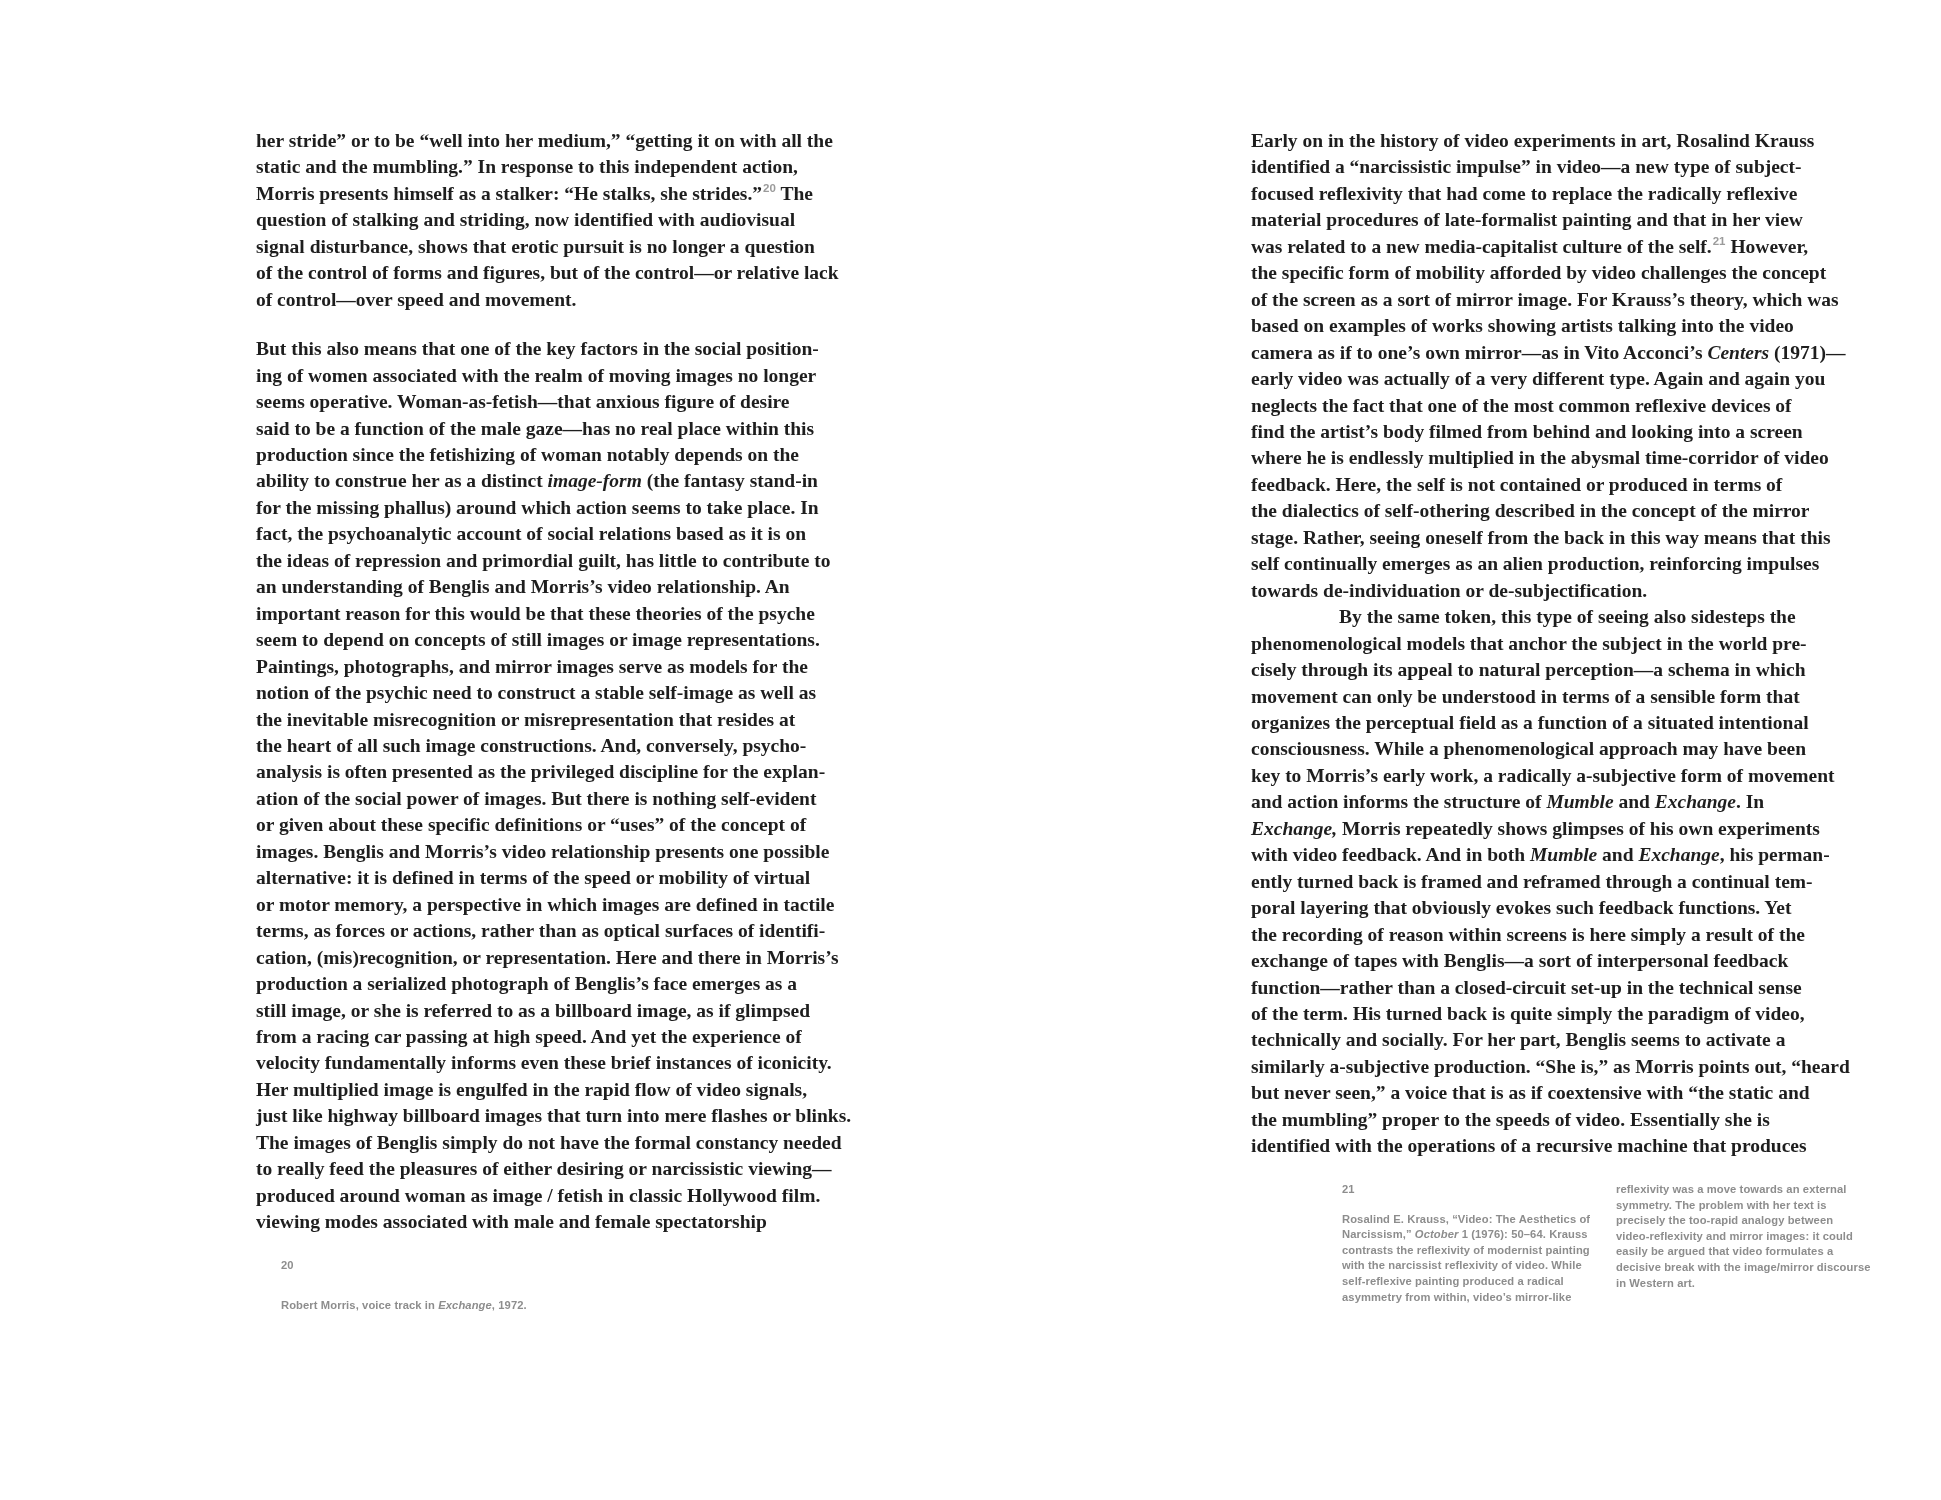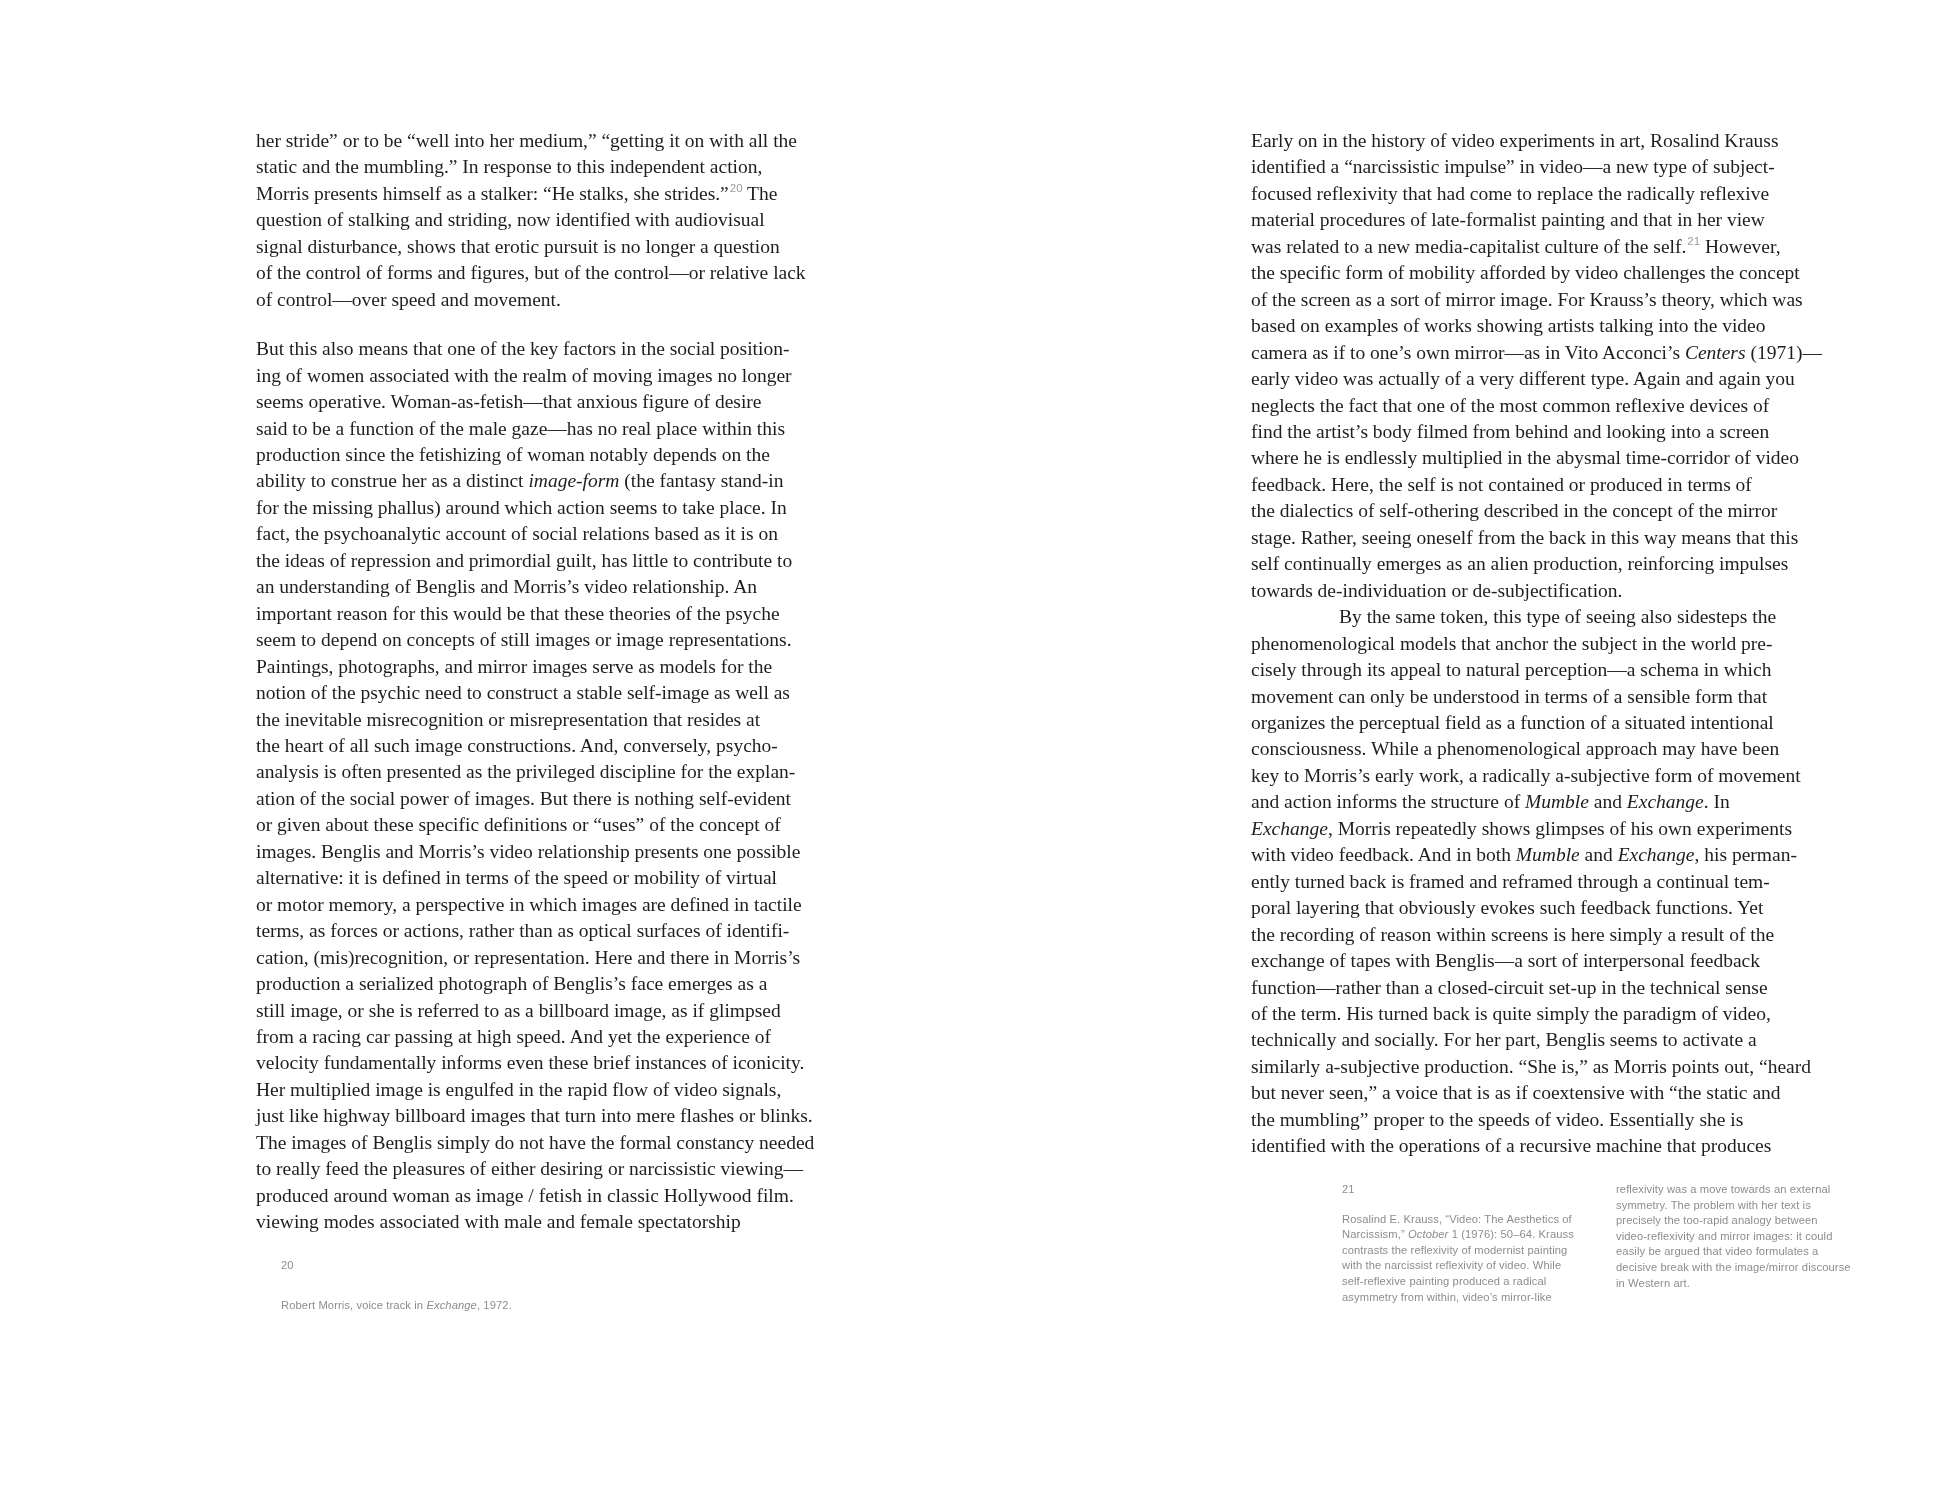--- a/index.html
+++ b/index.html
@@ -4,20 +4,21 @@
 <style>
   html, body { margin: 0; padding: 0; background: #ffffff; }
 
   #spread {
     position: relative;
     width: 1941px;
     height: 1336px;
     background: #ffffff;
     overflow: hidden;
     font-family: "Liberation Serif", serif;
+    font-weight: bold;
   }
 
   
   .body-col {
     position: absolute;
     top: 128px;
     width: 665px;
     color: #1e1e1e;
     font-size: 19.5px;
     line-height: 26.45px;

